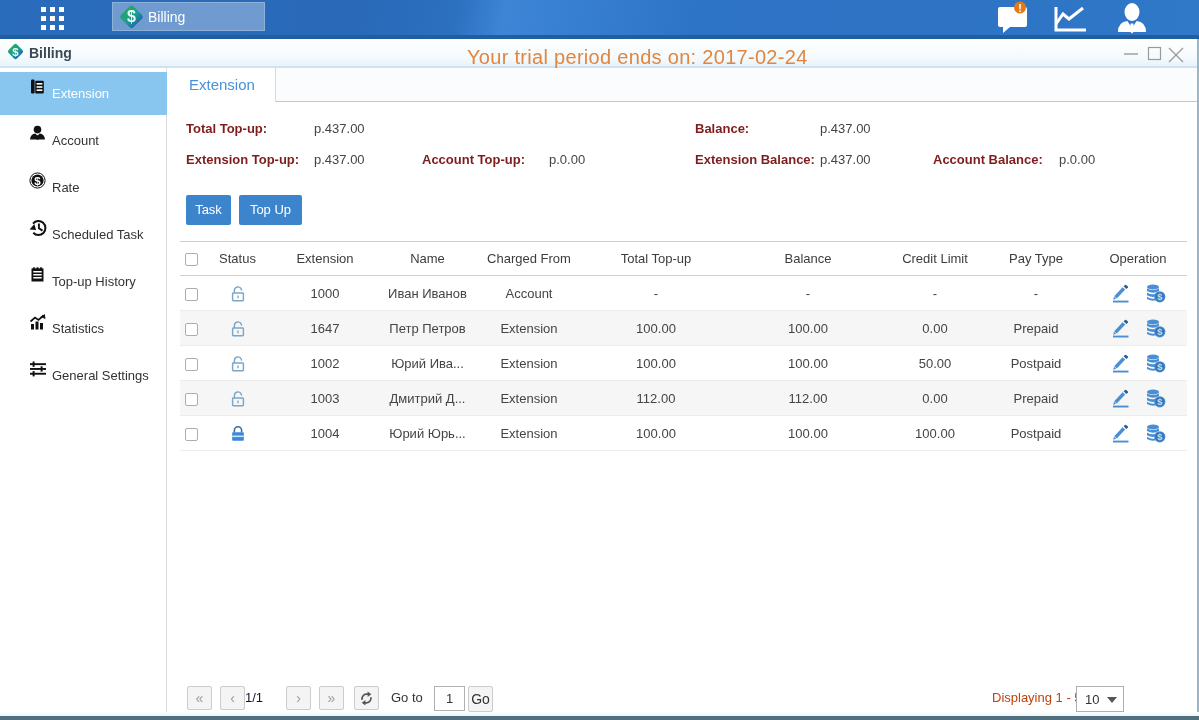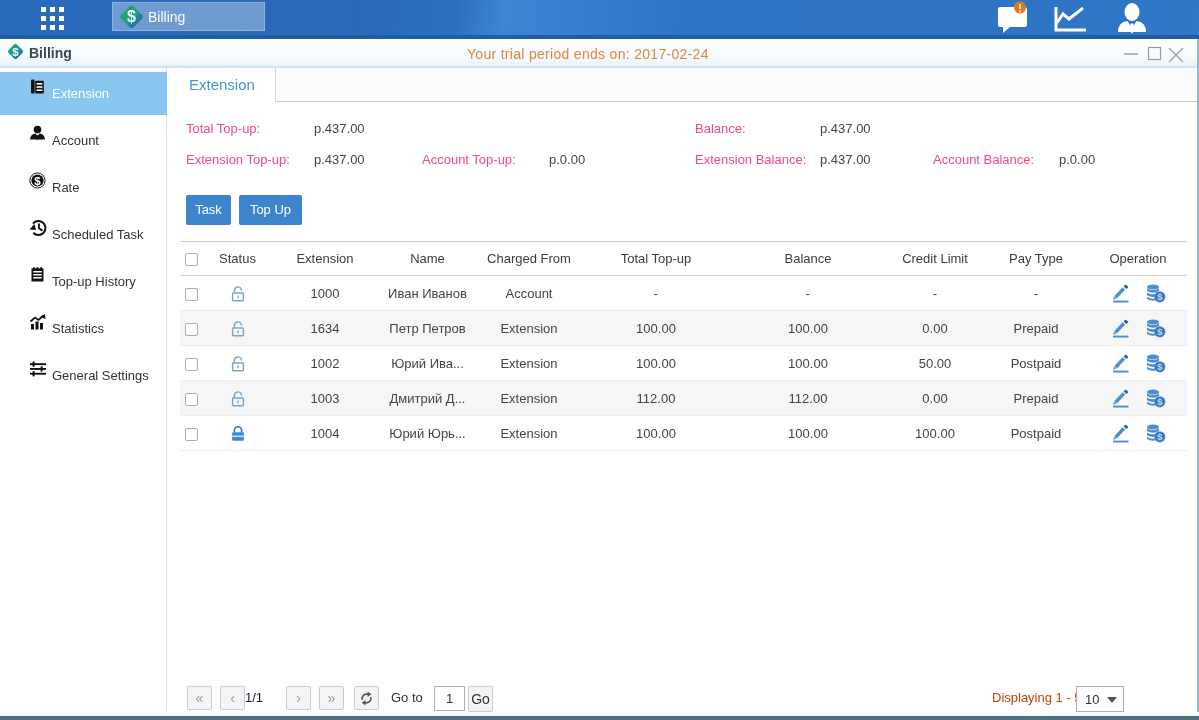--- a/index.html
+++ b/index.html
@@ -15,38 +15,38 @@
 #gridicon div{position:absolute;width:5px;height:5px;background:#fff}
 #apptab{position:absolute;left:112px;top:2px;width:153px;height:29px;background:rgba(255,255,255,.33);border:1px solid rgba(255,255,255,.22)}
 #apptab .txt{position:absolute;left:35px;top:6px;font-size:14px;color:#fff}
 .diamond-lg{position:absolute;left:5px;top:0px}
 #topicons svg{position:absolute;top:0}
 
 
 #titlebar{position:absolute;left:0;top:39px;width:1199px;height:29px;
  background:linear-gradient(#ffffff,#f4fafd 70%,#e8f3fa);border-bottom:2px solid #cfe4f0}
 #titlebar .name{position:absolute;left:29px;top:6px;font-size:14px;font-weight:bold;color:#3a4a55}
-#trial{position:absolute;left:467px;top:7px;font-size:14px;color:#e0863e;letter-spacing:.3px}
+#trial{position:absolute;left:467px;top:7px;font-size:20px;color:#e0863e;letter-spacing:.3px}
 
 
 #sidebar{position:absolute;left:0;top:68px;width:167px;height:652px;background:#fff;border-right:1px solid #dcdcdc}
 .sideitem{position:absolute;left:0;width:167px;height:47px}
 .sideitem .lbl{position:absolute;left:52px;top:16px;color:#333;font-size:13px}
 .sideitem svg{position:absolute;left:29px;top:8px}
 #selitem{position:absolute;left:0;top:4px;width:167px;height:43px;background:#88c6f0}
 #selitem .lbl{position:absolute;left:52px;top:14px;color:#fff;font-size:13px}
 #selitem svg{position:absolute;left:29px;top:6px}
 
 
 #content{position:absolute;left:168px;top:68px;width:1031px;height:652px;background:#fff}
 #tabbar{position:absolute;left:0;top:0;width:1031px;height:34px;background:#fafcfe;border-bottom:1px solid #c8c8c8}
 #activetab{position:absolute;left:0;top:0;width:108px;height:34px;background:#fff;border-right:1px solid #d8d8d8}
 #activetab span{position:absolute;left:21px;top:8px;font-size:15px;color:#4a90d8}
 
-.slabel{position:absolute;font-weight:normal;color:#ec4899}
+.slabel{position:absolute;font-weight:bold;color:#7f1d1d}
 .sval{position:absolute;color:#444}
 
 .btn{position:absolute;background:#3c84cb;color:#fff;text-align:center;font-size:13px;border-radius:2px;line-height:30px;height:30px}
 
 
 #grid{position:absolute;left:12px;top:173px;width:1007px}
 #grid table{border-collapse:collapse;width:1007px;table-layout:fixed}
 #grid th{height:34px;font-weight:normal;color:#3c3c3c;border-top:1px solid #cfcfcf;border-bottom:1px solid #cfcfcf;font-size:13px;text-align:center}
 #grid td{height:35px;text-align:center;font-size:13px;color:#444;border-bottom:1px solid #ededed}
 #grid tr.odd td{background:#f6f6f6}
@@ -279,21 +279,21 @@
                 <text x="14.8" y="17.3" font-size="9.5" font-weight="bold" fill="#bfe0f7" text-anchor="middle" font-family="Liberation Sans">$</text>
               </svg></td>
       </tr>
       <tr class="odd">
         <td style="text-align:left;padding-left:5px"><span class="cb"></span></td>
         <td><svg width="18" height="19" viewBox="0 0 20 20" style="margin-top:3px">
                 <path d="M6 9.5 V6.3 A4 4 0 0 1 13.7 5.2 L14 6.7" fill="none" stroke="#7ba6c8" stroke-width="1.6"></path>
                 <rect x="4" y="9.5" width="12" height="8.6" rx="0.8" fill="none" stroke="#7ba6c8" stroke-width="1.6"></rect>
                 <line x1="10" y1="12.3" x2="10" y2="15.3" stroke="#7ba6c8" stroke-width="1.5"></line>
               </svg></td>
-        <td>1634</td>
+        <td>1647</td>
             <td>Петр Петров</td>
             <td>Extension</td>
         <td>100.00</td>
             <td>100.00</td>
             <td>0.00</td>
             <td>Prepaid</td>
         <td><svg width="20" height="20" viewBox="0 0 20 20" style="margin-right:14px;margin-top:2px">
                 <path d="M3.2 13.2 L11.6 4.2 L14.2 6.6 L5.8 15.6 Z" fill="#4a8fd4"></path>
                 <path d="M12.6 3.2 L14 1.9 Q14.6 1.4 15.3 2 L16.9 3.5 Q17.5 4.1 16.9 4.7 L15.2 6 Z" fill="#2f5f94"></path>
                 <path d="M3 13.8 L5.2 15.8 L2.2 16.8 Z" fill="#4a8fd4"></path>

